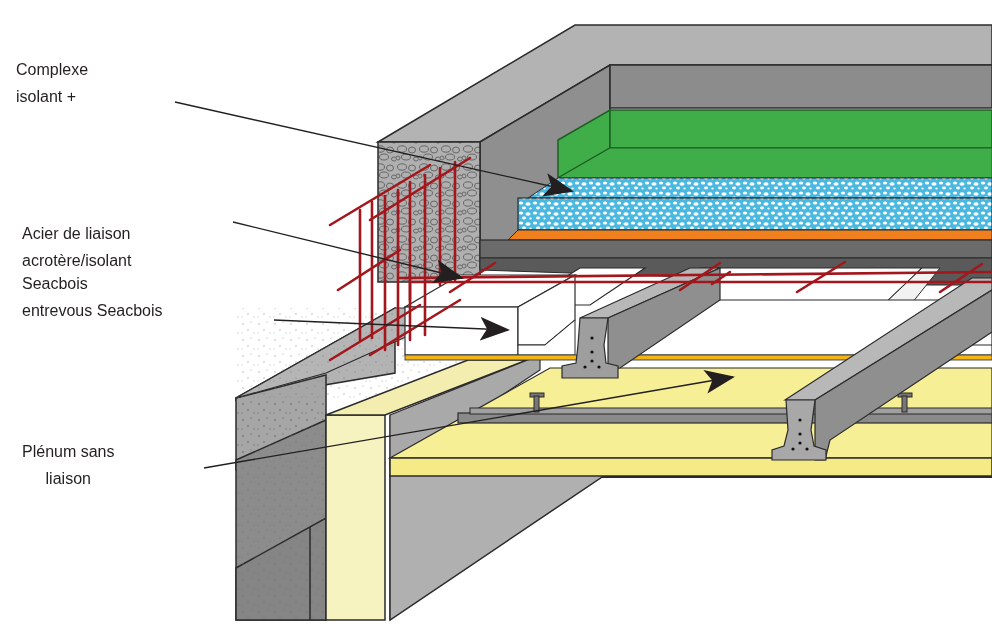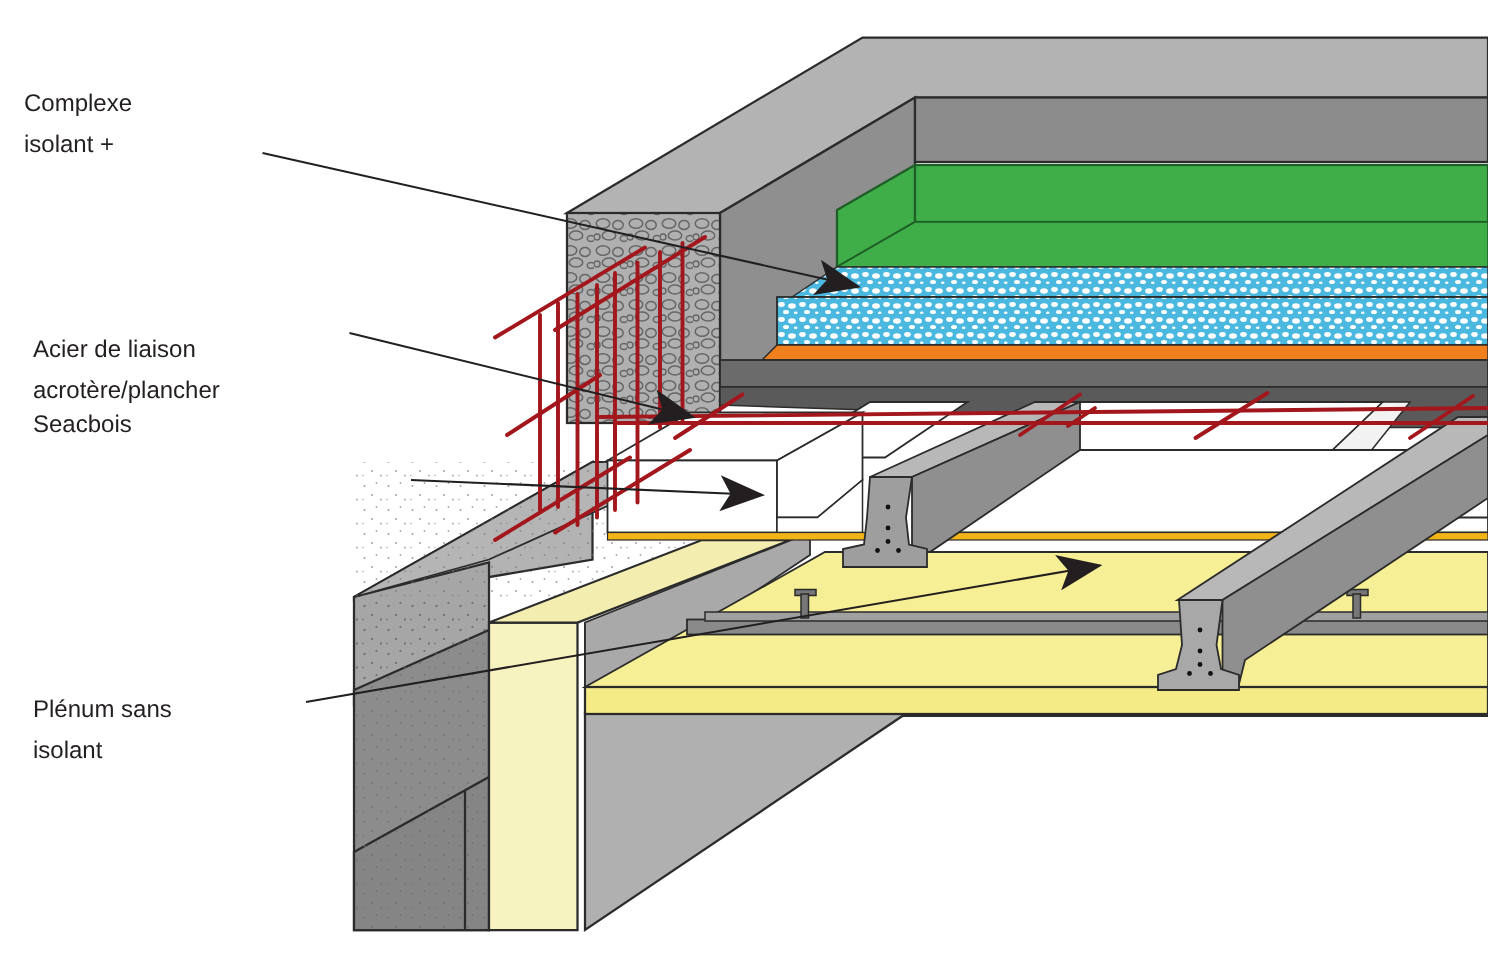--- a/index.html
+++ b/index.html
@@ -185,21 +185,22 @@
     <line x1="204" y1="468" x2="733" y2="377" marker-end="url(#arrowhead)"></line>
   </g>
 </svg>
 
 <div class="label" style="left:16px; top:56px;">
   <span>Complexe</span>
   <span>isolant +</span>
 </div>
 <div class="label" style="left:22px; top:176px;margin-top:44px;">
   <span>Acier de liaison</span>
-  <span>acrotère/plancher</span>
+  <span>acrotère/isolant</span>
 </div>
 <div class="label" style="left:22px; top:270px;">
   <span>Seacbois</span>
-</div>
-<div class="label" style="left:22px; top:460px;">
+  <span>entrevous Seacbois</span>
+</div>
+<div class="label" style="left:22px; top:438px;text-align:center;">
   <span>Plénum sans</span>
-  <span>isolant</span>
+  <span>liaison</span>
 </div>
 
 </body></html>

